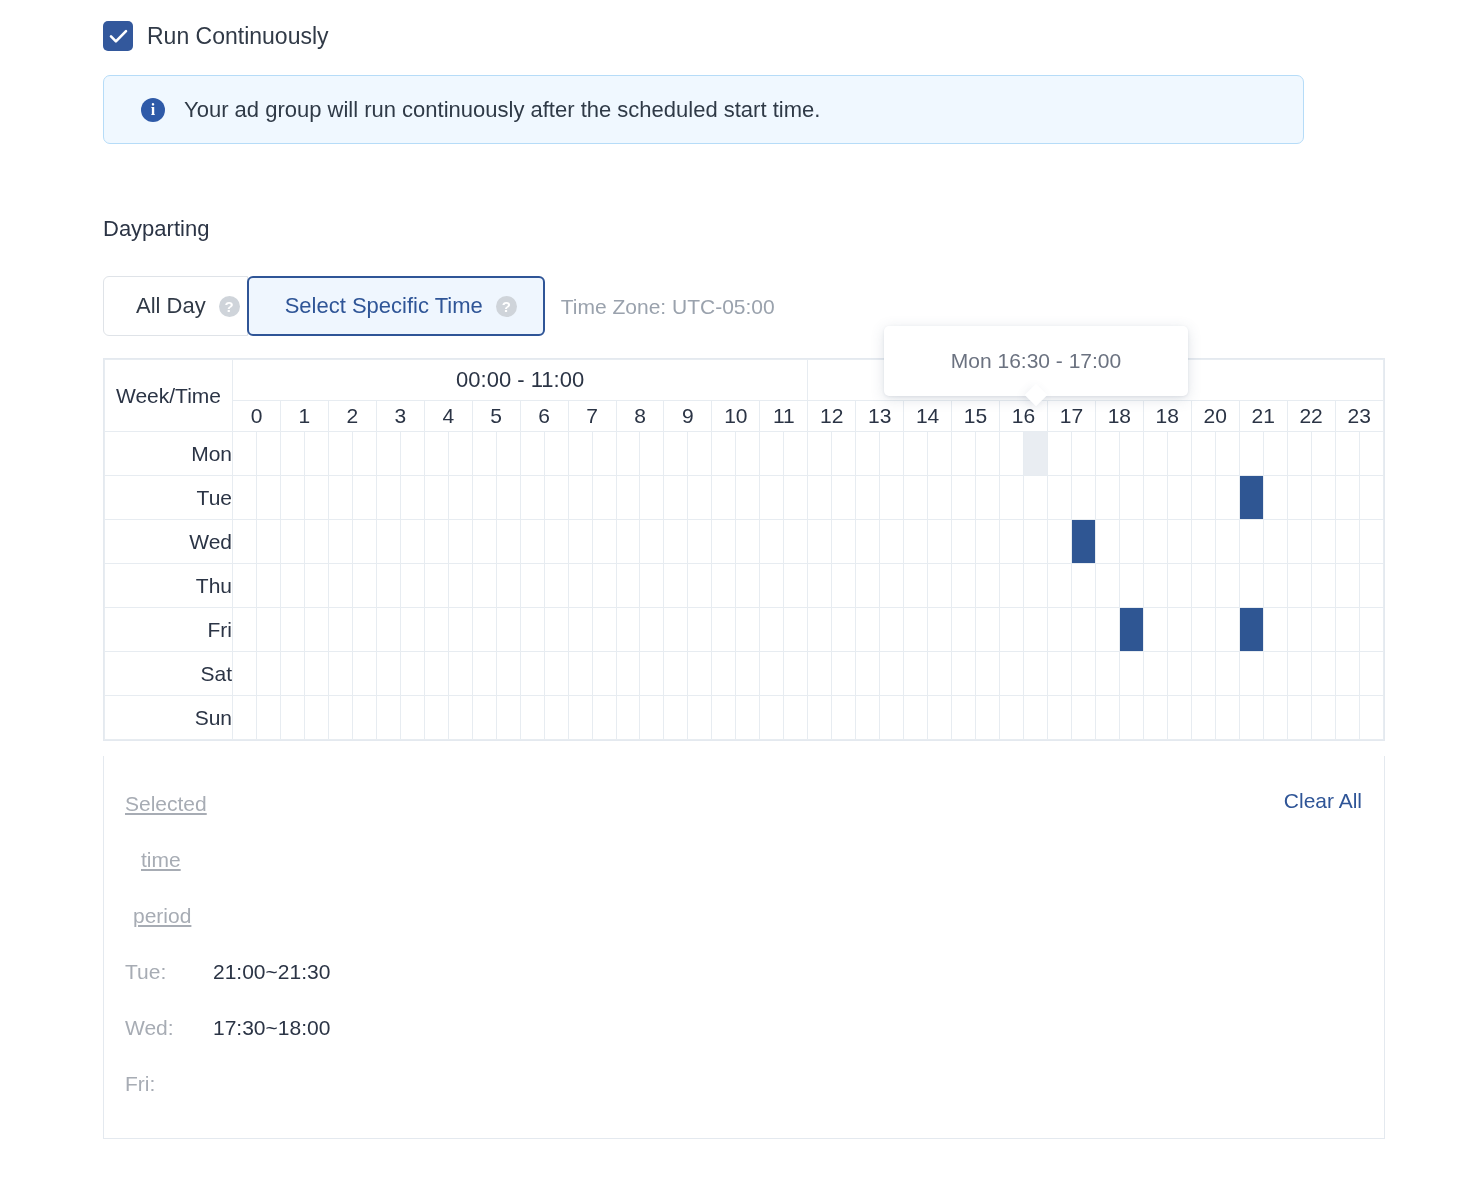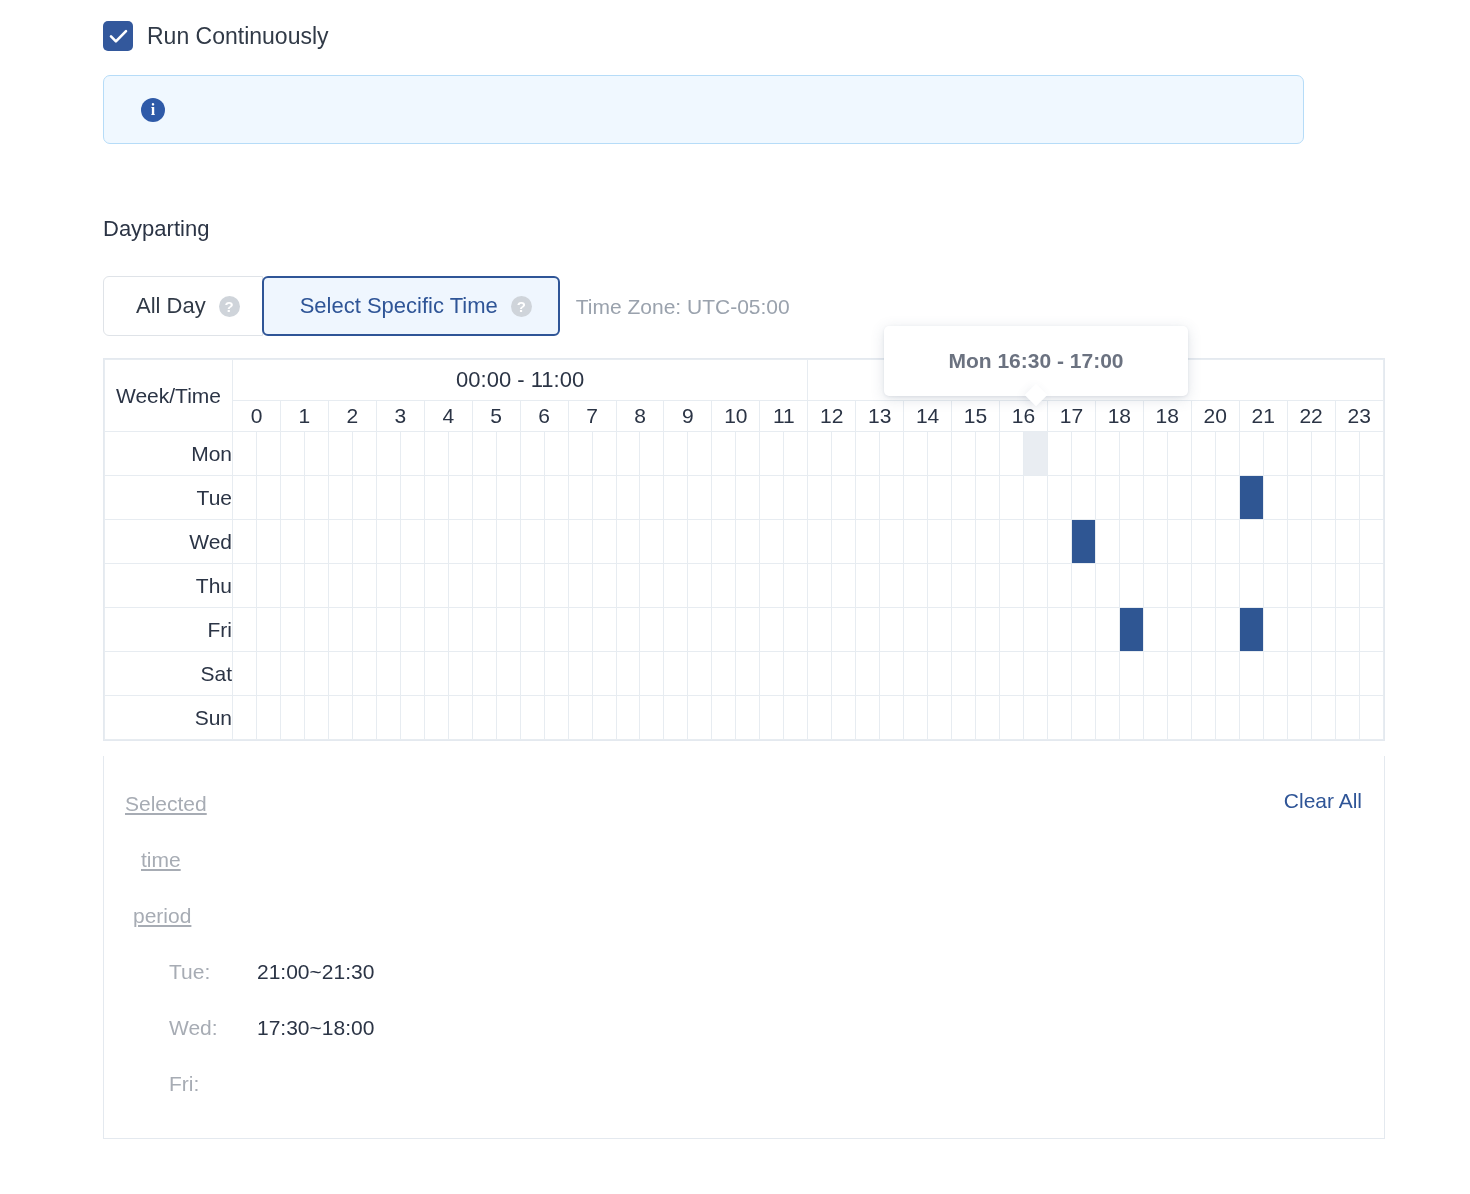--- a/index.html
+++ b/index.html
@@ -54,21 +54,21 @@
   .toggle-row {
     position: absolute; left: 103px; top: 276px;
     display: flex; align-items: flex-start;
   }
   .seg {
     height: 60px; padding: 0 26px;
     display: flex; align-items: center; gap: 13px;
     font-size: 22px; cursor: pointer; background: #fff;
     border: 1px solid #dfe3e8; color: #313a47;
   }
-  .seg.first { border-radius: 6px 0 0 6px; padding: 0 22px 0 32px; }
+  .seg.first { border-radius: 6px 0 0 6px; padding: 0 7px 0 32px; }
   .seg.active {
     background: #eff6fe; border: 2px solid #2f5597; border-radius: 6px;
     color: #2f5597; padding: 0 26px 0 36px; margin-left: -1px;
   }
   .help {
     width: 21px; height: 21px; border-radius: 50%;
     background: #cfd4da; color: #fff;
     font-size: 15px; font-weight: bold; line-height: 21px; text-align: center;
     flex: 0 0 auto; font-family: "Liberation Sans", sans-serif;
   }
@@ -115,33 +115,32 @@
   .sum-head { position: relative; height: 0; }
   .sum-label-lines { padding-left: 21px; }
   .sum-lbl { font-size: 21px; color: #a7acb4; line-height: 56px; text-decoration: underline; }
   .sum-lbl.l2 { padding-left: 16px; }
   .sum-lbl.l3 { padding-left: 8px; }
   .clear-all {
     position: absolute; right: 22px; top: 13px;
     font-size: 21px; color: #2f5597; cursor: pointer;
   }
   .sum-row { display: flex; align-items: baseline; line-height: 56px; padding-left: 21px; }
-  .sum-day { font-size: 21px; color: #a7acb4; width: 88px; flex: 0 0 auto; margin-left: 44px; }
+  .sum-day { font-size: 21px; color: #a7acb4; width: 88px; flex: 0 0 auto; }
   .sum-val { font-size: 21px; color: #2b3445; }
 
   
   .tooltip {
     position: absolute; left: 884px; top: 326px;
     width: 304px; height: 70px;
     background: #fff; border-radius: 5px;
     box-shadow: 0 3px 14px rgba(70,90,120,0.17), 0 1px 3px rgba(70,90,120,0.10);
     display: flex; align-items: center; justify-content: center;
     font-size: 21px; color: #6b7280;
     z-index: 30;
-    font-weight: bold;
   }
   .tooltip .arrow {
     position: absolute; left: 50%; bottom: -7px; margin-left: -8px;
     width: 16px; height: 16px; background: #fff; transform: rotate(45deg);
     box-shadow: 0 3px 10px rgba(70,90,120,0.10);
     z-index: -1;
   }
 </style>
 </head>
 <body>
@@ -152,20 +151,21 @@
     <div class="cbx">
       <svg width="19" height="15" viewBox="0 0 19 15">
         <path d="M2 7.4 L6.9 12.3 L17 2.2" fill="none" stroke="#ffffff" stroke-width="2.6" stroke-linecap="round" stroke-linejoin="round"></path>
       </svg>
     </div>
     <div class="run-label">Run Continuously</div>
   </div>
 
   <div class="banner">
     <div class="info-ico">i</div>
+    <div class="banner-text">Your ad group will run continuously after the scheduled start time.</div>
   </div>
 
   <div class="section-title">Dayparting</div>
 
   <div class="toggle-row">
     <div class="seg first">
       <span>All Day</span>
       <span class="help">?</span>
     </div>
     <div class="seg active">

